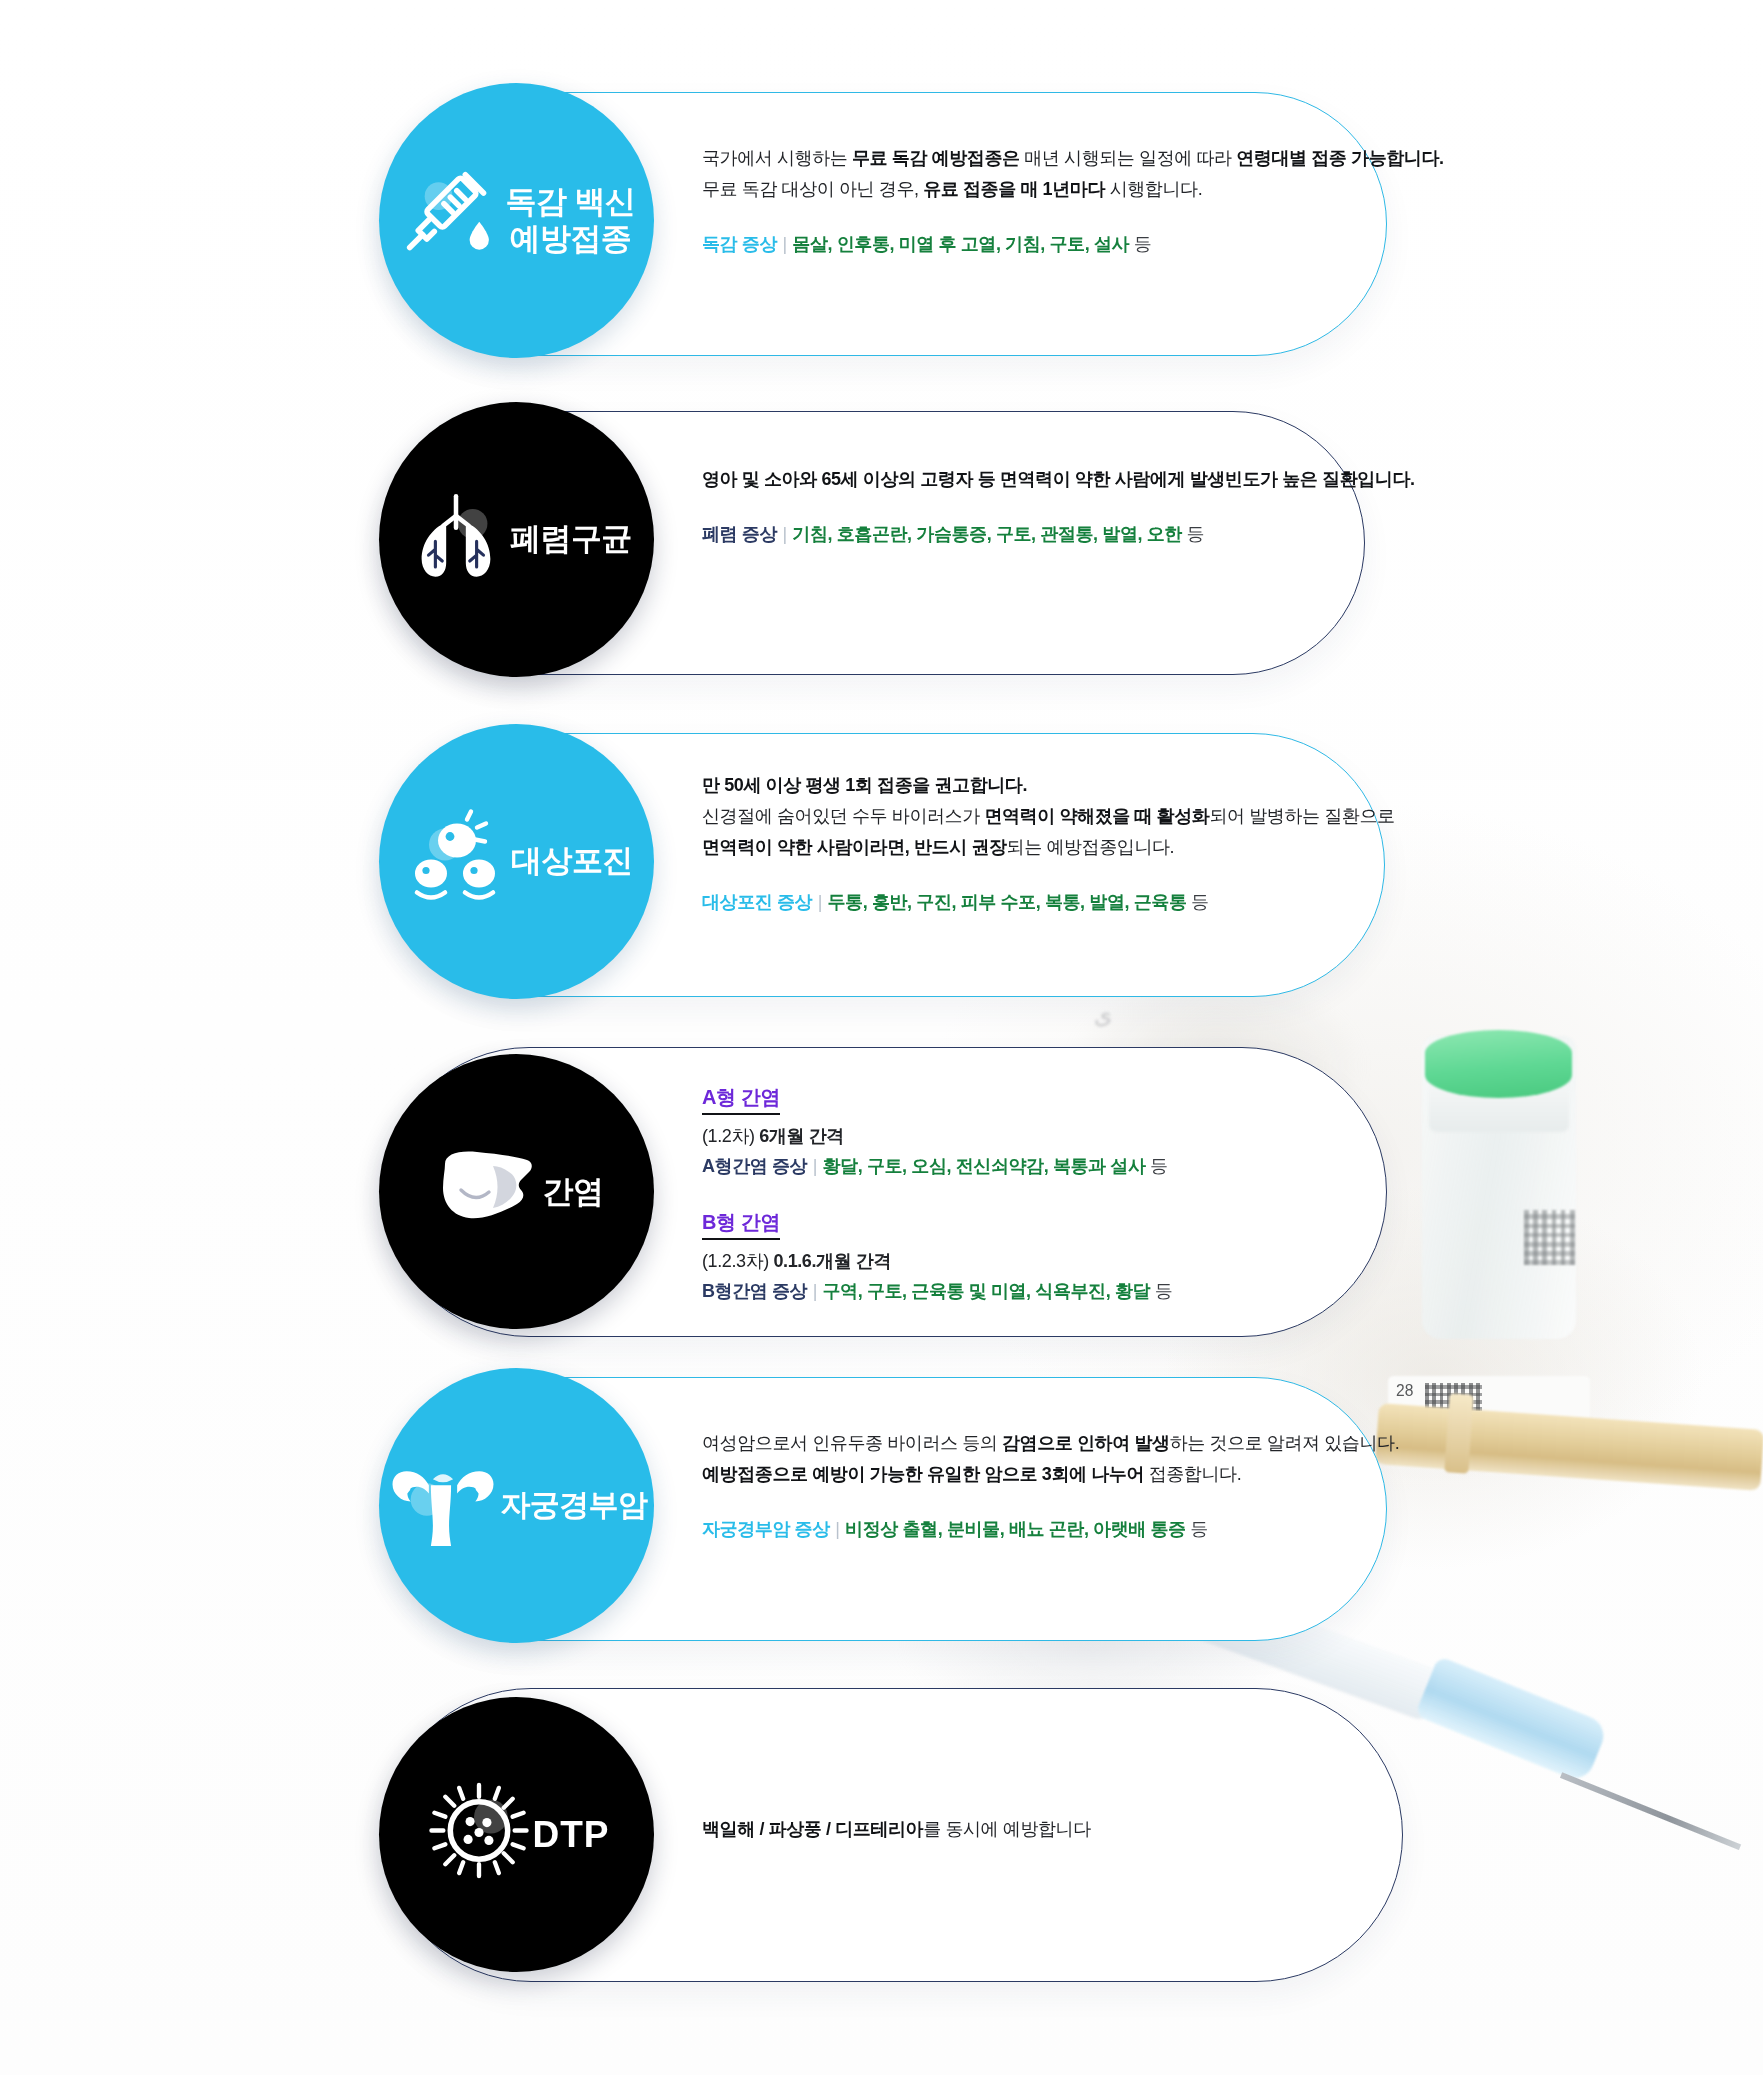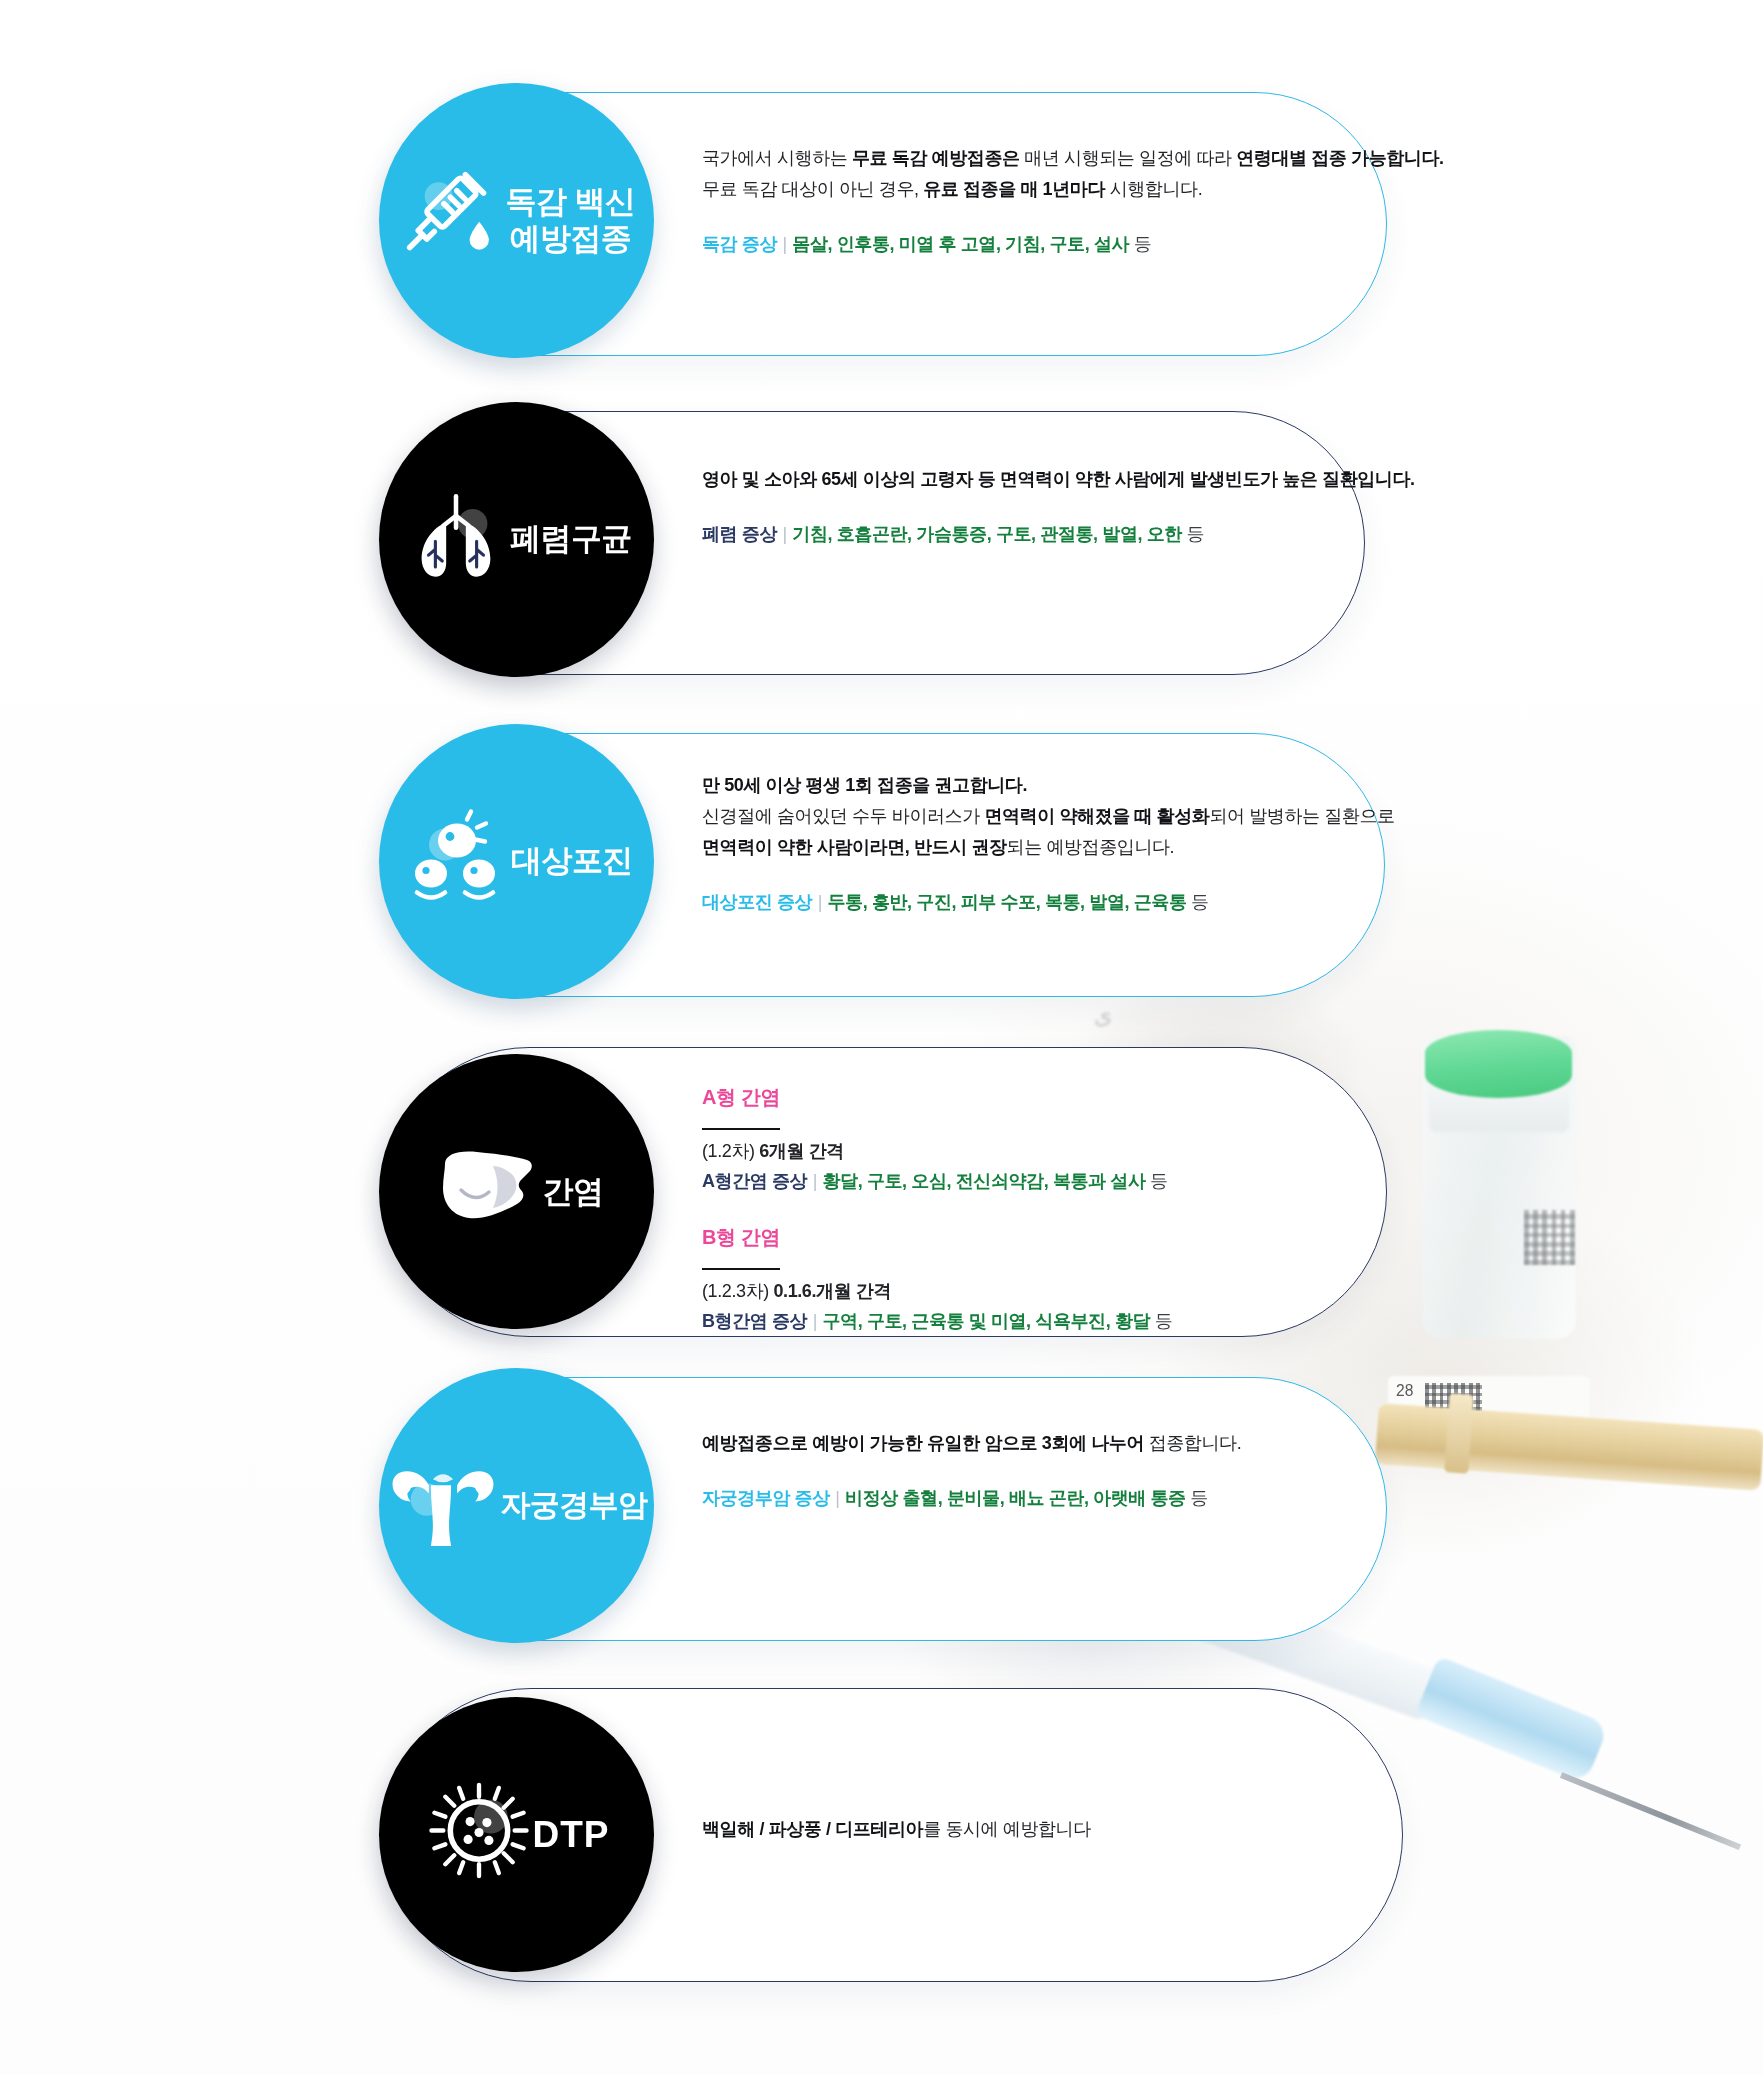--- a/index.html
+++ b/index.html
@@ -248,25 +248,25 @@
     font-weight: 400;
   }
   .sym .sym-val { font-weight: 700; color: #15803d; }
   .sym .sym-val-tail { font-weight: 400; color: #3a3d42; }
 
   .gap { height: 24px; }
 
   .sub-head {
     font-size: 20px;
     font-weight: 700;
-    color: #ec4899;
+    color: #6d28d9;
     letter-spacing: -0.4px;
     border-bottom: 2.3px solid #111316;
     display: inline-block;
-    padding-bottom: 17px;
+    padding-bottom: 2px;
     margin-bottom: 5.5px;
     text-align: right;
   }
   .sub-line {
     font-size: 18px;
     line-height: 30px;
     color: #222428;
     letter-spacing: -0.4px;
     white-space: nowrap;
   }
@@ -439,20 +439,21 @@
             <ellipse cx="16" cy="36" rx="8" ry="7"></ellipse>
             <ellipse cx="96" cy="36" rx="8" ry="7"></ellipse>
           </g>
           <path d="M46 28 q10 -10 20 0 q-10 6 -20 0z" fill="#ffffff" opacity="0.85"></path>
         </svg>
       </span>
       <span class="badge-label small">자궁경부암</span>
     </div>
 
     <div class="content" style="left:294px; top:51px; width:698px;">
+      <div class="line"><span>여성암으로서 인유두종 바이러스 등의 </span><b>감염으로 인하여 발생</b><span>하는 것으로 알려져 있습니다.</span></div>
       <div class="line"><b>예방접종으로 예방이 가능한 유일한 암으로 3회에 나누어</b><span> 접종합니다.</span></div>
       <div class="gap"></div>
       <div class="sym"><span class="sym-key">자궁경부암 증상</span><span class="sym-bar">|</span><span class="sym-val">비정상 출혈, 분비물, 배뇨 곤란, 아랫배 통증</span><span class="sym-val-tail"> 등</span></div>
     </div>
   </div>
 
   <div class="card dark" style="left:384px; top:1688px; width:1019px; height:294px;">
     <div class="card-pill"></div>
 
     <div class="badge" style="left:-4.6px; top:9.2px; width:275px; height:275px;">

